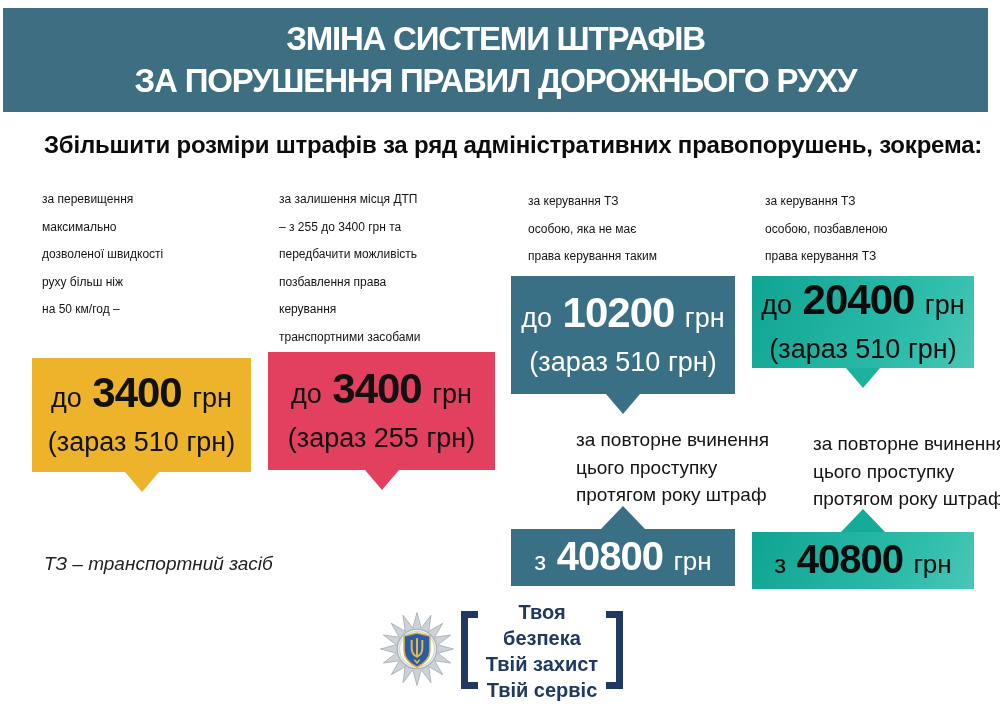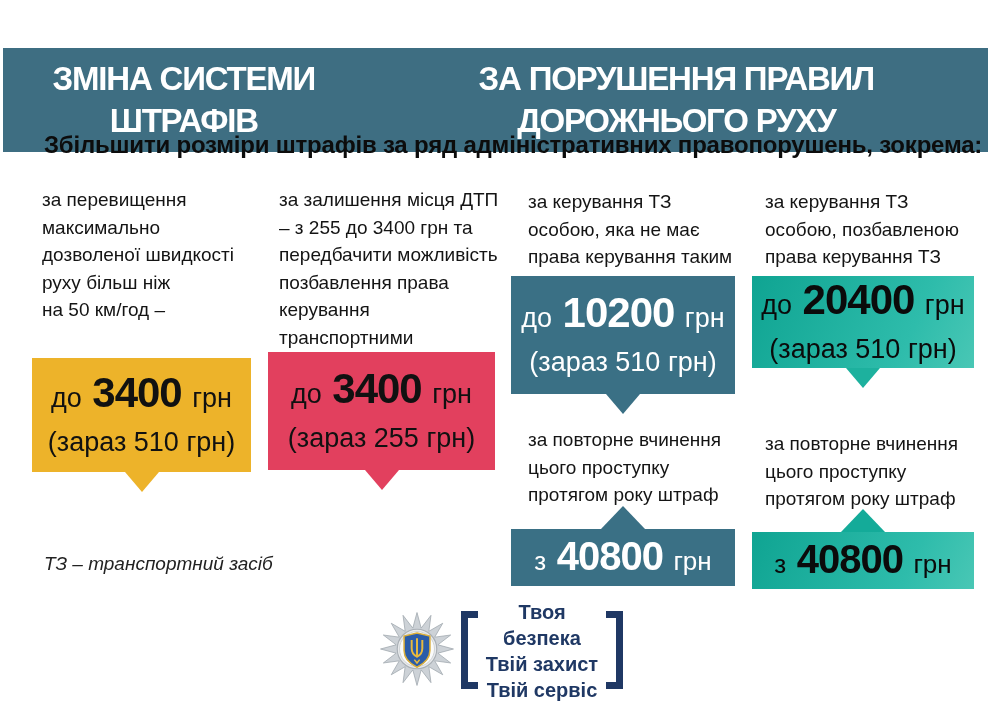--- a/index.html
+++ b/index.html
@@ -6,35 +6,35 @@
   html,body { width:1000px; height:707px; }
   body {
     font-family:"Liberation Sans","DejaVu Sans",sans-serif;
     background:#ffffff; color:#111; overflow:hidden;
   }
   .poster { position:relative; width:1000px; height:707px; background:#fff; }
 
   
   .banner {
     position:absolute; left:3px; top:8px; width:985px; height:104px;
-    background:#3e6e82; color:#fff; display:flex; flex-direction:row;
-    align-items:center; justify-content:center; text-align:center;margin-top:40px;
+    background:#3e6e82; color:#fff; display:flex; flex-direction:column;
+    align-items:center; justify-content:center; text-align:center;
   }
   .banner .tl { font-size:33px; font-weight:bold; letter-spacing:-1.2px; line-height:42px; }
 
   .subtitle {
     position:absolute; left:44px; top:131px; width:945px;
     font-size:24px; font-weight:bold; letter-spacing:-0.2px; color:#0c0c0c;
   }
 
   .desc {
-    position:absolute; font-size:19px; line-height:27.5px; white-space:pre-line; color:#141414;
+    position:absolute; font-size:12px; line-height:27.5px; white-space:pre-line; color:#141414;
   }
   .repeat {
-    position:absolute; font-size:19px; line-height:27.5px; white-space:pre-line; color:#141414;
+    position:absolute; font-size:19px; line-height:27.5px; white-space:pre-line; color:#141414;margin-left:48px;
   }
 
   
   .bubble {
     position:absolute; display:flex; flex-direction:column;
     align-items:center; justify-content:center; text-align:center;
   }
   .bubble .line1 { line-height:44px; white-space:nowrap; }
   .bubble .pre, .bubble .cur { font-size:27px; }
   .bubble .amt { font-size:42px; font-weight:bold; letter-spacing:-1px; padding:0 6px; }

